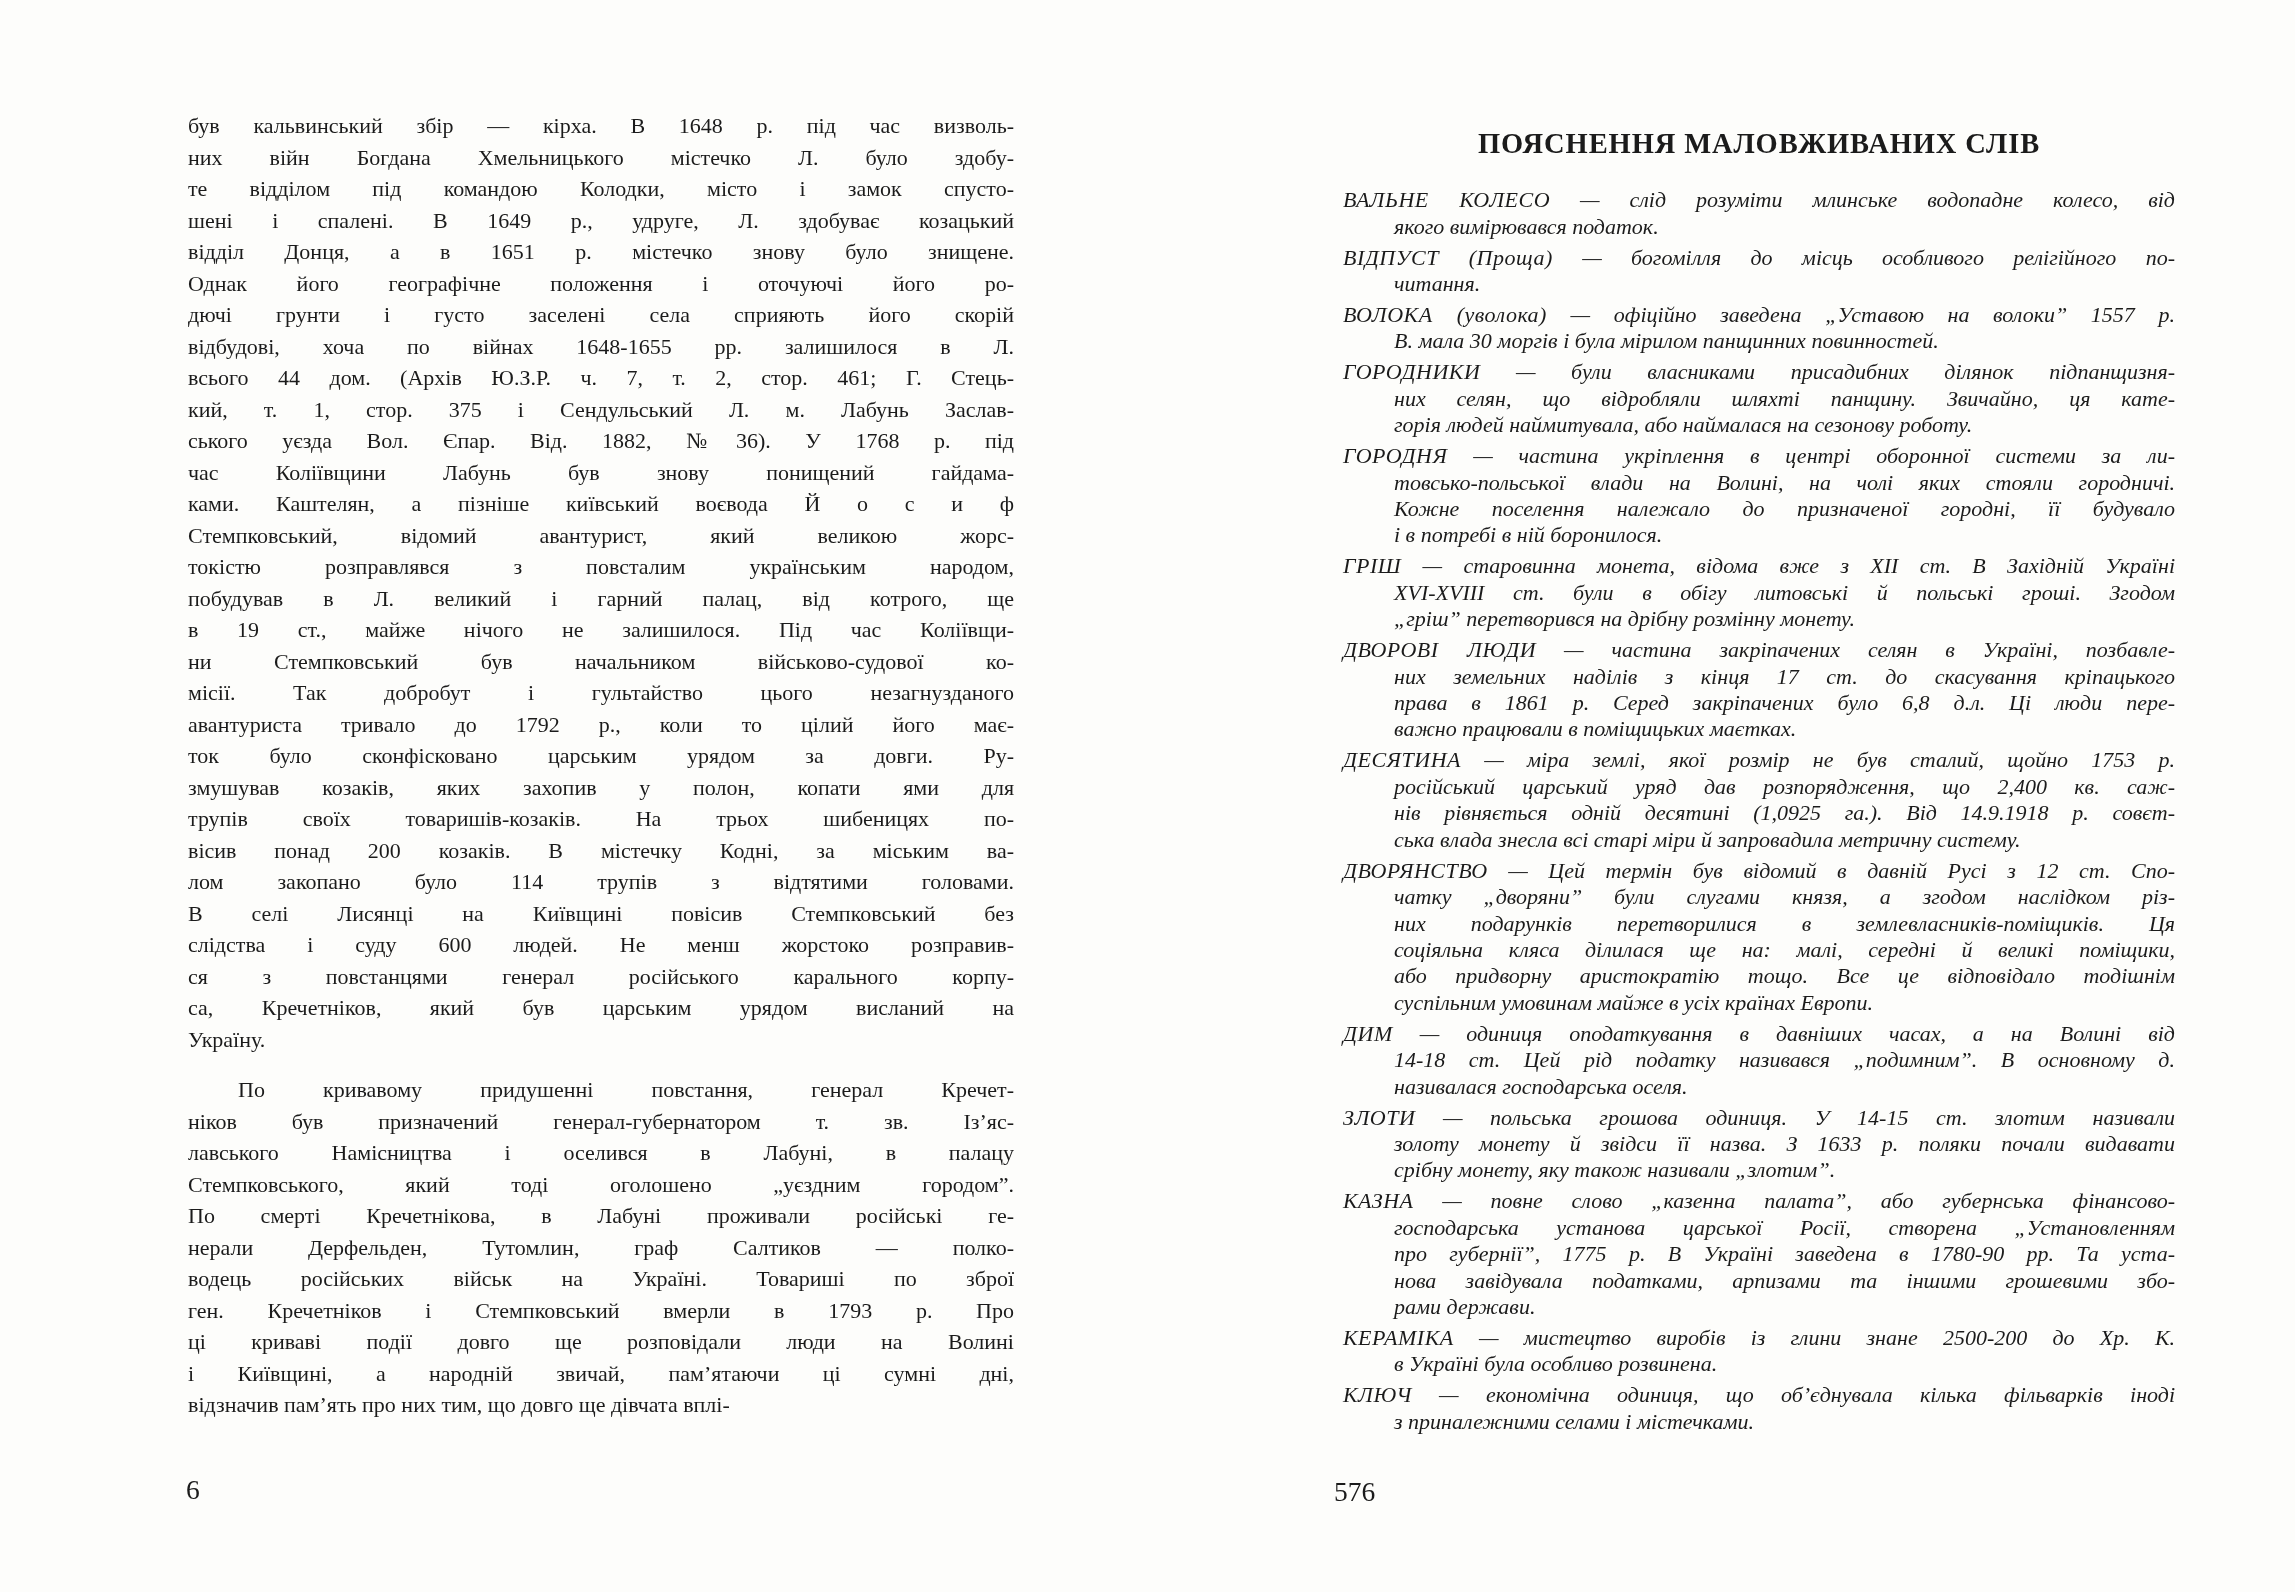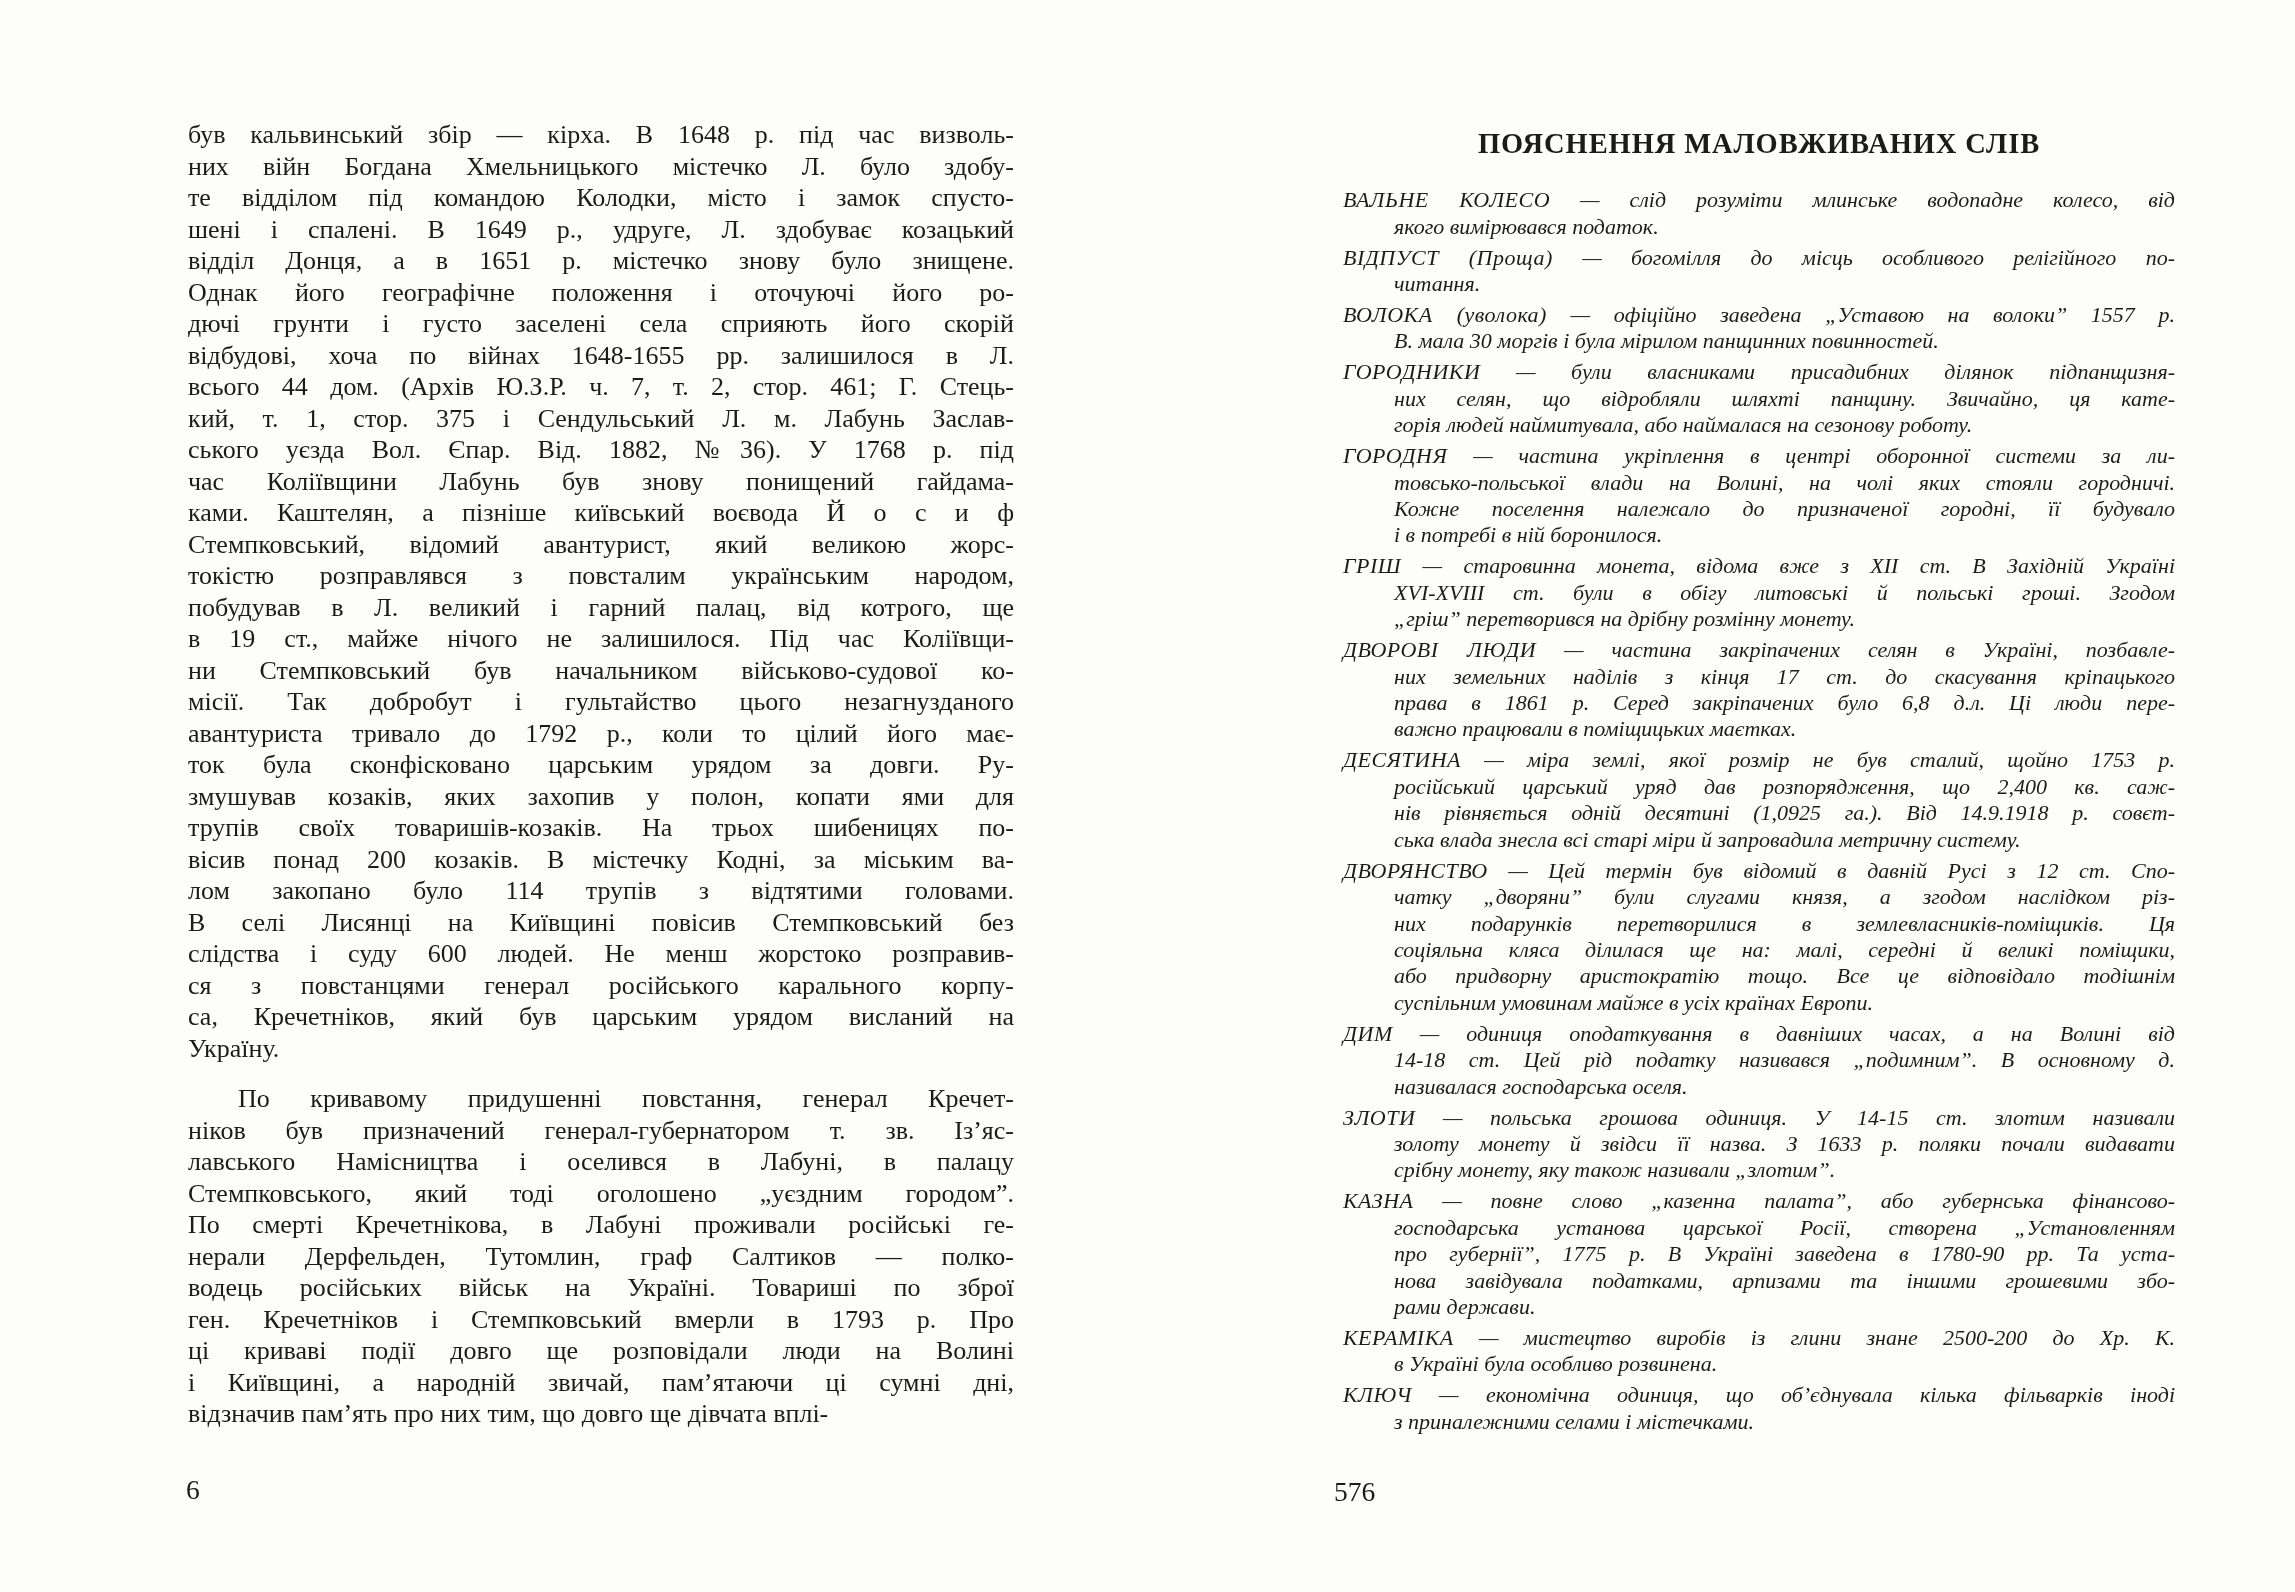--- a/index.html
+++ b/index.html
@@ -9,23 +9,22 @@
     position: relative;
     overflow: hidden;
     font-family: "Liberation Serif", "DejaVu Serif", serif;
     color: #1b1b1b;
   }
   .page { position: absolute; }
 
   
   #left-text {
     left: 188px; top: 110px; width: 826px;
-    font-size: 26px; line-height: 31.5px;
+    font-size: 22px; line-height: 31.5px;
     position: absolute;
-    margin-top: 9px;
   }
   .paragraph.gap { margin-top: 19px; }
   .line { text-align: justify; }
   .line.stretch { text-align-last: justify; }
   .line.indent { text-indent: 50px; }
 
   
   #right-col {
     left: 1343px; top: 127px; width: 832px;
     position: absolute;
@@ -66,21 +65,21 @@
           <div class="line stretch">ського уєзда Вол. Єпар. Від. 1882, №36). У 1768 р. під</div>
           <div class="line stretch">час Коліївщини Лабунь був знову понищений гайдама-</div>
           <div class="line stretch">ками. Каштелян, а пізніше київський воєвода Й о с и ф</div>
           <div class="line stretch">Стемпковський, відомий авантурист, який великою жорс-</div>
           <div class="line stretch">токістю розправлявся з повсталим українським народом,</div>
           <div class="line stretch">побудував в Л. великий і гарний палац, від котрого, ще</div>
           <div class="line stretch">в 19 ст., майже нічого не залишилося. Під час Коліївщи-</div>
           <div class="line stretch">ни Стемпковський був начальником військово-судової ко-</div>
           <div class="line stretch">місії. Так добробут і гультайство цього незагнузданого</div>
           <div class="line stretch">авантуриста тривало до 1792 р., коли то цілий його має-</div>
-          <div class="line stretch">ток була сконфісковано царським урядом за довги. Ру-</div>
+          <div class="line stretch">ток було сконфісковано царським урядом за довги. Ру-</div>
           <div class="line stretch">змушував козаків, яких захопив у полон, копати ями для</div>
           <div class="line stretch">трупів своїх товаришів-козаків. На трьох шибеницях по-</div>
           <div class="line stretch">вісив понад 200 козаків. В містечку Кодні, за міським ва-</div>
           <div class="line stretch">лом закопано було 114 трупів з відтятими головами.</div>
           <div class="line stretch">В селі Лисянці на Київщині повісив Стемпковський без</div>
           <div class="line stretch">слідства і суду 600 людей. Не менш жорстоко розправив-</div>
           <div class="line stretch">ся з повстанцями генерал російського карального корпу-</div>
           <div class="line stretch">са, Кречетніков, який був царським урядом висланий на</div>
           <div class="line">Україну.</div>
         </div>

